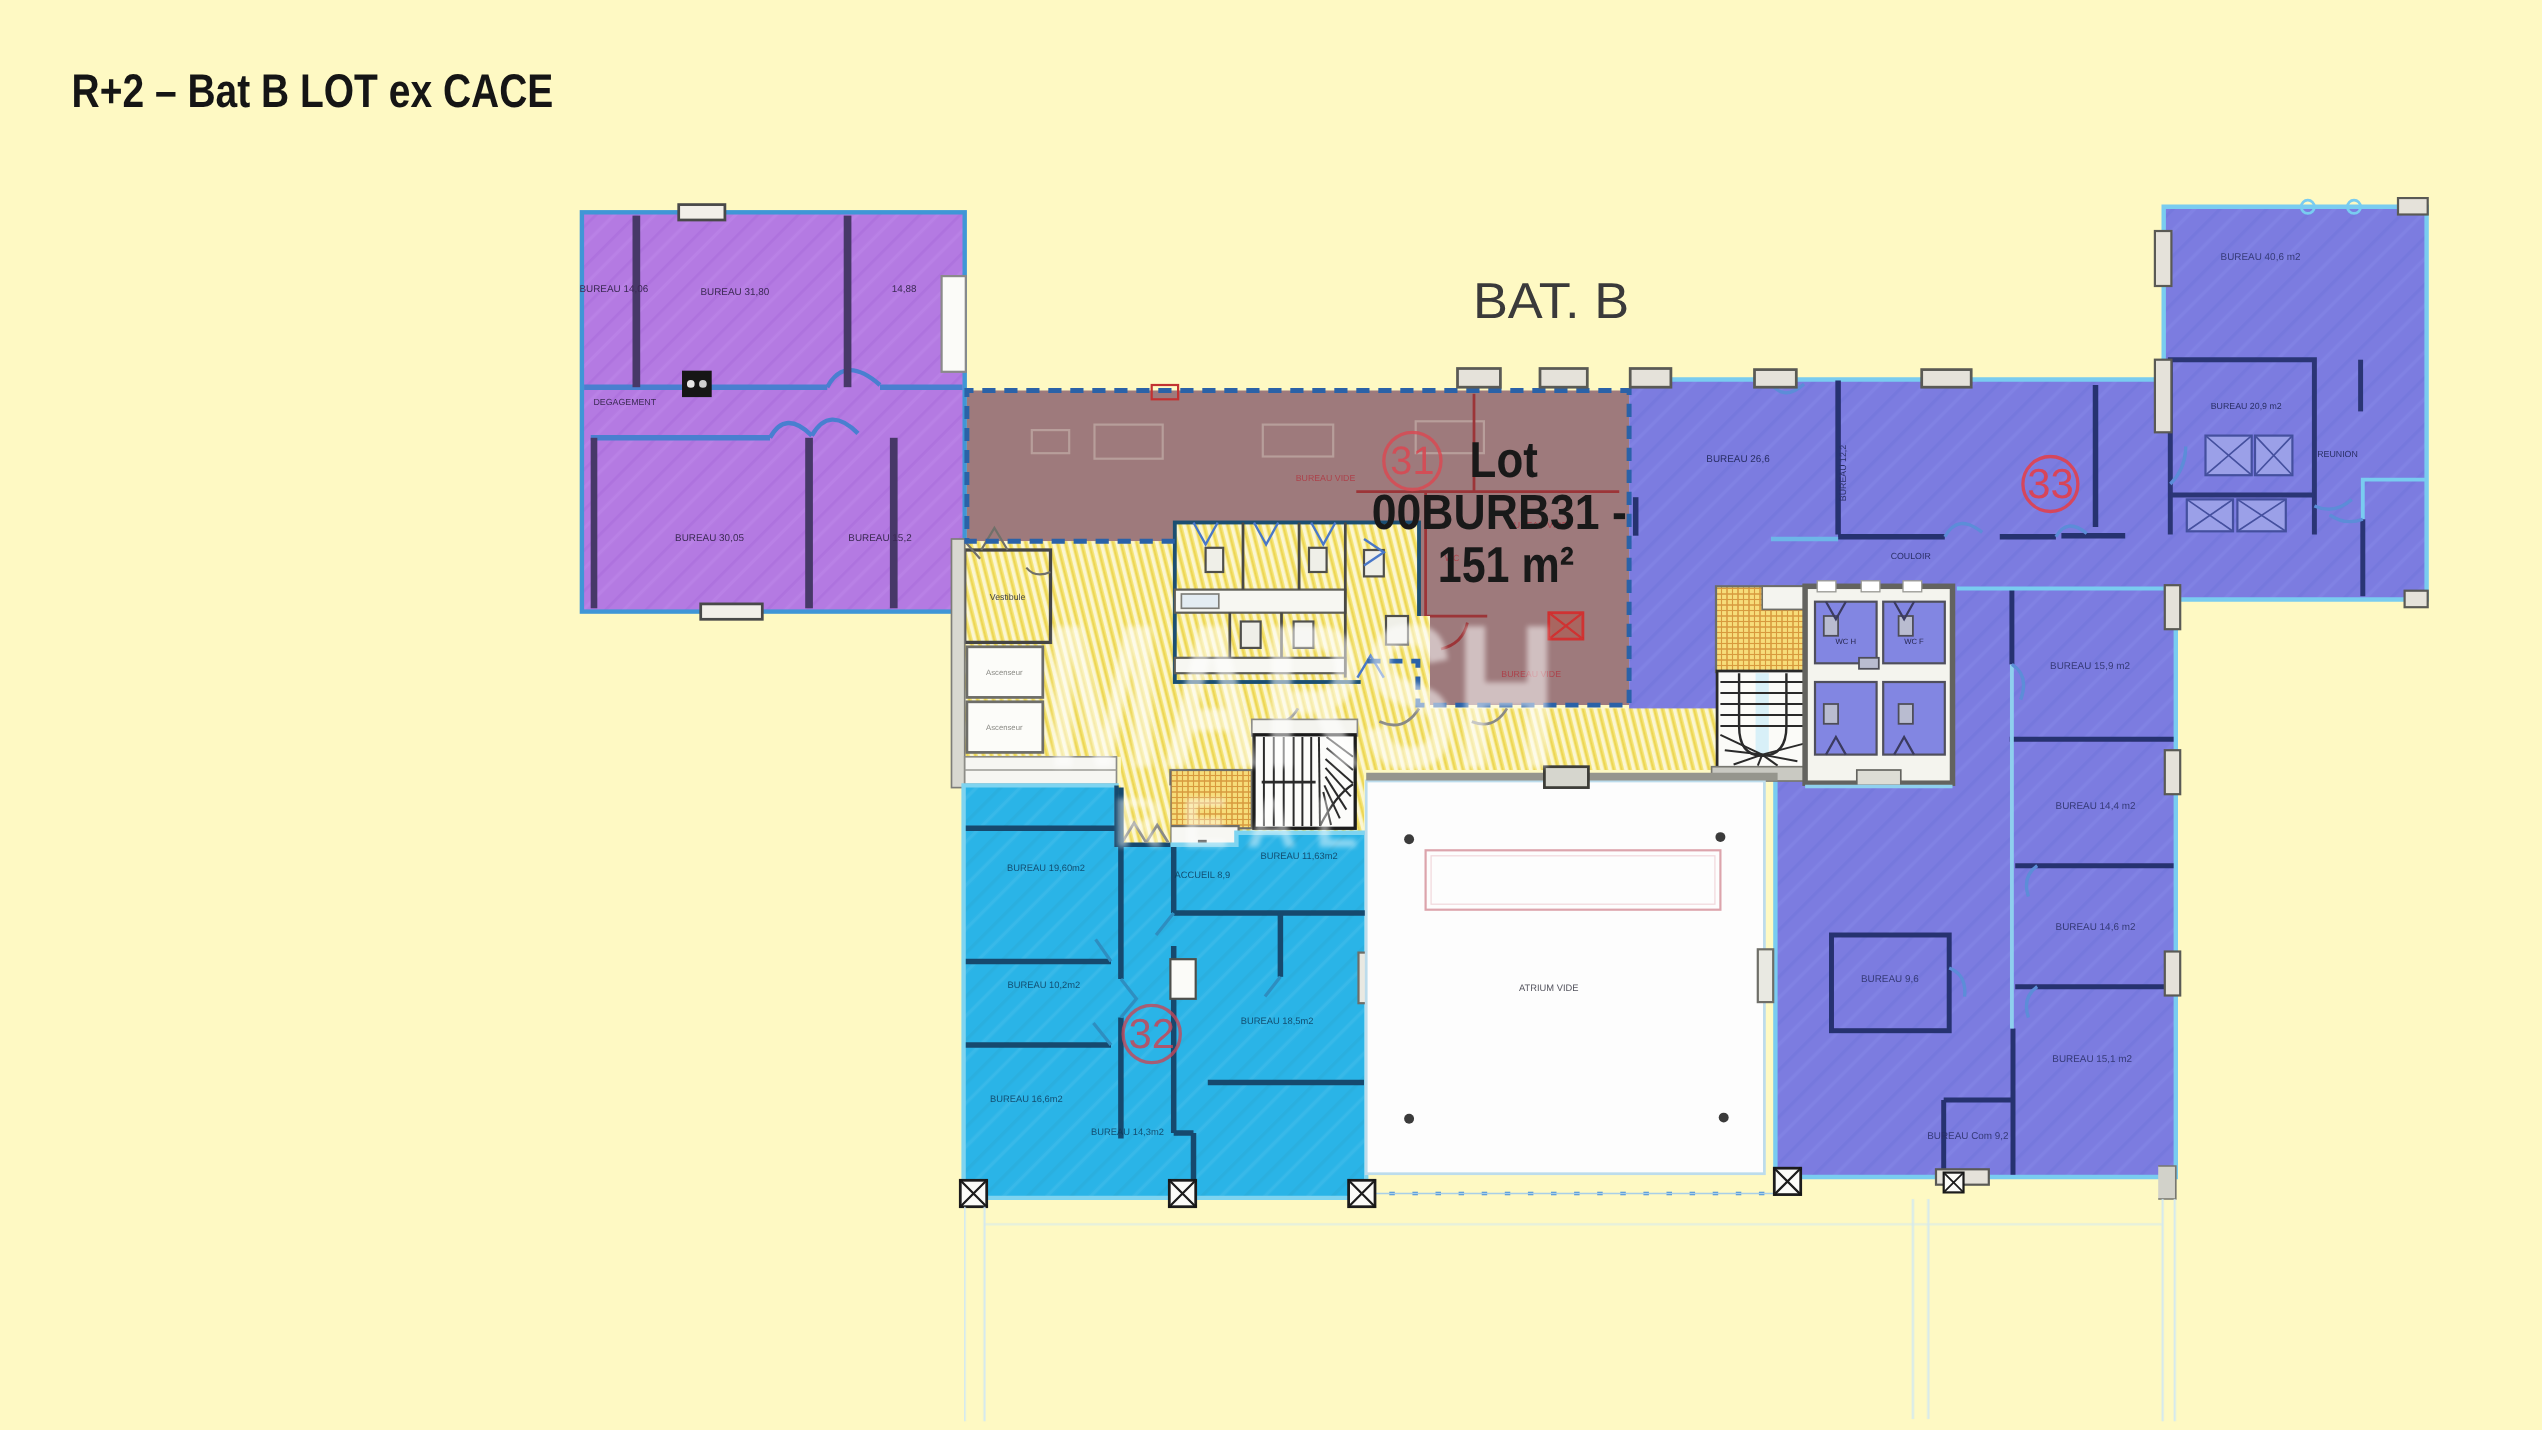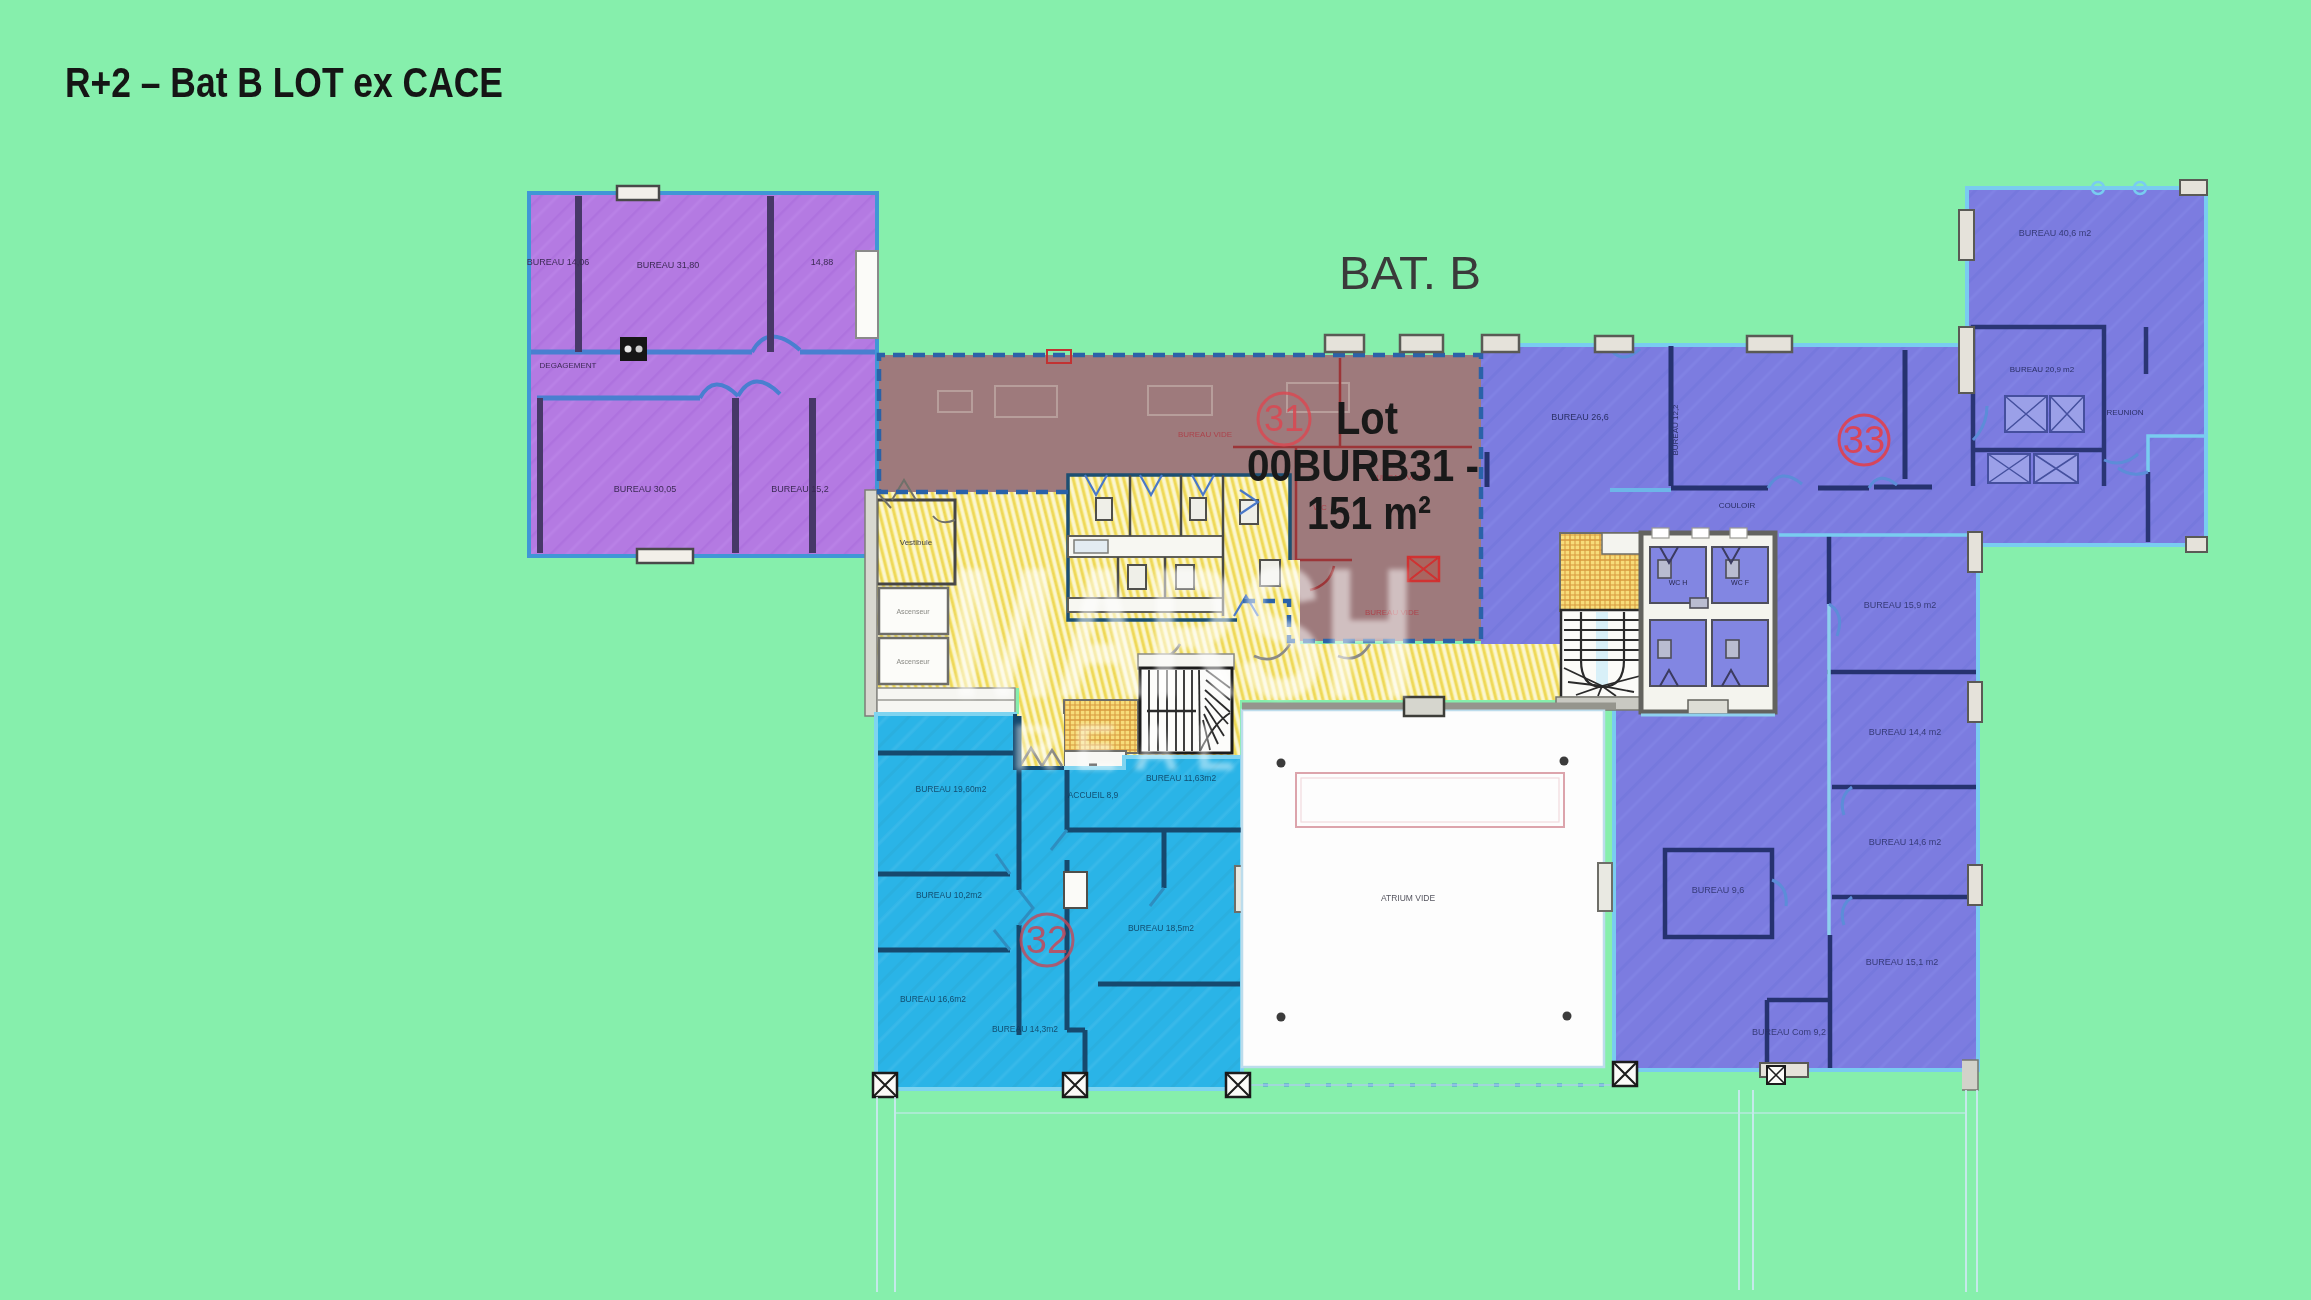--- a/index.html
+++ b/index.html
@@ -1,16 +1,16 @@
 <!DOCTYPE html>
 <html><head>
 <meta charset="utf-8">
 <style>
   html,body{margin:0;padding:0;background:#ffffff;}
-  #page{position:relative;width:2311px;height:1300px;background:#86efac;font-family:"Liberation Sans", sans-serif;}
+  #page{position:relative;width:2311px;height:1300px;background:#fef9c3;font-family:"Liberation Sans", sans-serif;}
   svg{display:block;filter:blur(0.6px);}
   text{font-family:"Liberation Sans", sans-serif;}
 </style>
 </head>
 <body>
 <div id="page">
 <svg width="2311" height="1300" viewBox="0 0 2311 1300">
 <defs>
   <pattern id="purpleHatch" width="26" height="26" patternTransform="rotate(-45)" patternUnits="userSpaceOnUse">
     <rect width="26" height="26" fill="#b47ae2"></rect>

